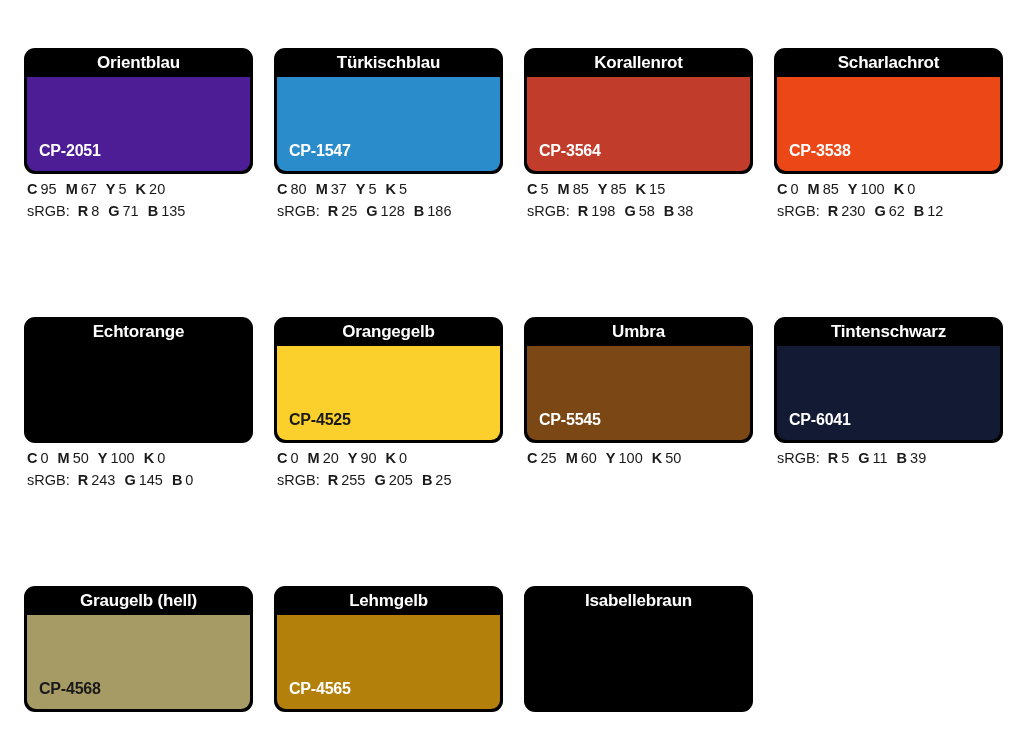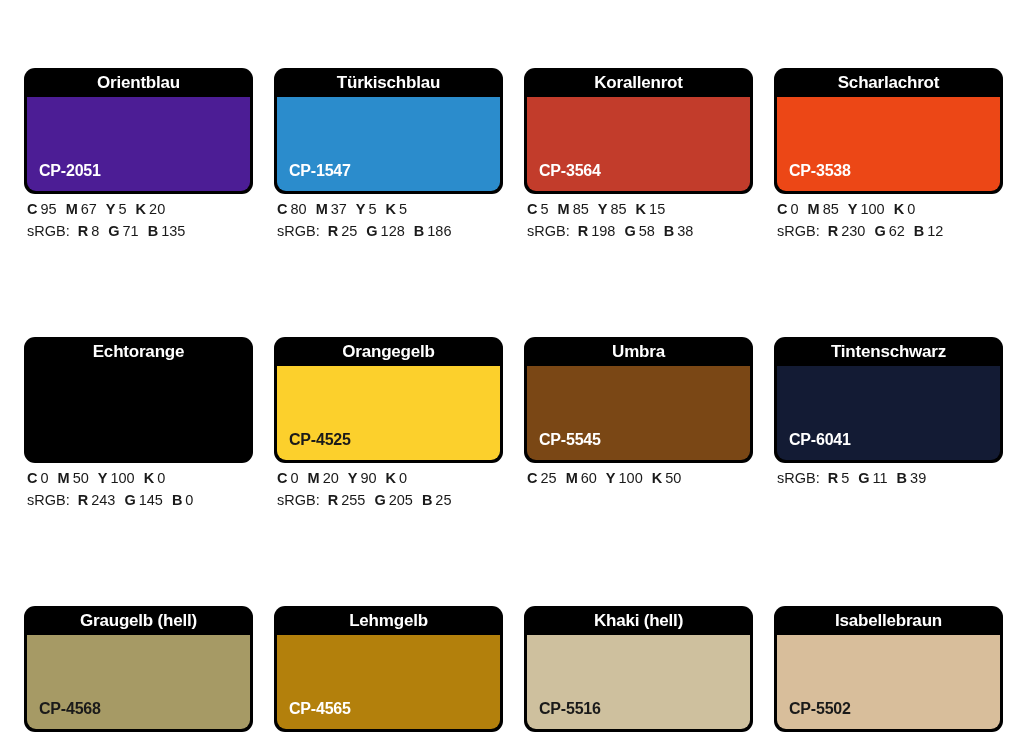--- a/index.html
+++ b/index.html
@@ -20,21 +20,21 @@
     position: relative;
     width: 1030px;
     height: 750px;
     background: #ffffff;
     box-sizing: border-box;
   }
 
   .grid {
     position: absolute;
     left: 24px;
-    top: 68px;
+    top: 48px;
     width: 982px;
     display: grid;
     grid-template-columns: repeat(4, 229px);
     column-gap: 21px;
     row-gap: 95px;
   }
 
   .swatch-card {
     width: 229px;
   }
@@ -230,34 +230,20 @@
           <div class="chip-color" style="background: rgb(179, 128, 12);">
             <div class="chip-code" style="color: rgb(255, 255, 255);">CP-4565</div>
           </div>
         </div>
         <div class="specs">
           <div class="spec-line"></div>
         </div>
       </div>
       <div class="swatch-card">
         <div class="chip">
-          <div class="chip-title">Khaki (hell)</div>
-          <div class="chip-color" style="background: rgb(206, 192, 158);">
-            <div class="chip-code" style="color: rgb(26, 26, 26);">CP-5516</div>
-          </div>
-        </div>
-        <div class="specs">
-          <div class="spec-line"></div>
-        </div>
-      </div>
-      <div class="swatch-card">
-        <div class="chip">
           <div class="chip-title">Isabellebraun</div>
-          <div class="chip-color" style="background: rgb(216, 190, 155);">
-            <div class="chip-code" style="color: rgb(26, 26, 26);">CP-5502</div>
-          </div>
         </div>
         <div class="specs">
           <div class="spec-line"></div>
         </div>
       </div>
     </div>
 </div>
 
 </body></html>

